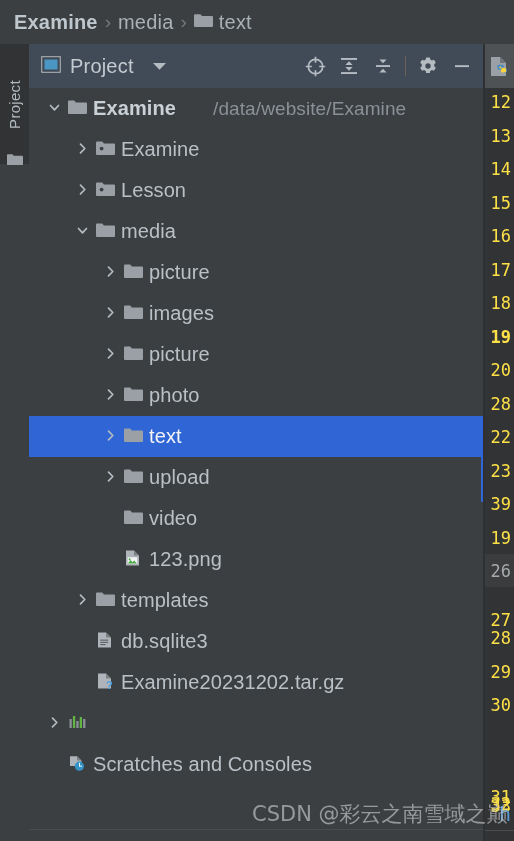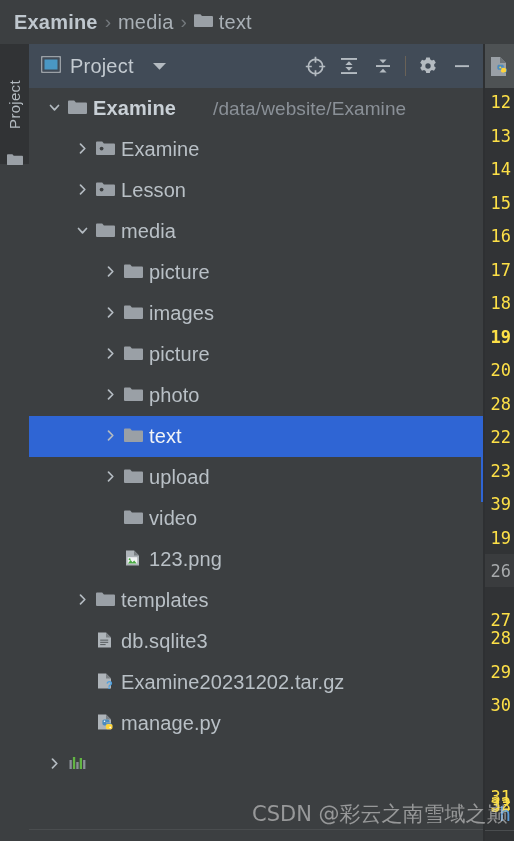--- a/index.html
+++ b/index.html
@@ -345,41 +345,40 @@
         </div>
         <div class="row">
           <span class="ico" style="left: 66px;"><svg width="21" height="18" viewBox="0 0 21 18">
               <path d="M3 1.4h8l5 5v10H3Z" fill="#aeb4b9"></path>
               <path d="M11 1.4l5 5h-5Z" fill="#7b8084"></path>
               <text x="11" y="17" font-size="11" font-family="&quot;Liberation Sans&quot;, sans-serif" font-weight="bold" fill="#4b9fe0">?</text>
             </svg></span>
           <span class="label" style="left: 92px;">Examine20231202.tar.gz</span>
         </div>
         <div class="row">
-          <span class="ico" style="left: 66px;"><svg width="21" height="18" viewBox="0 0 21 18">
-              <path d="M3 1.4h8l5 5v10H3Z" fill="#aeb4b9"></path>
-              <path d="M11 1.4l5 5h-5Z" fill="#7b8084"></path>
-              <path d="M9.4 6.6h3.3c1 0 1.8.8 1.8 1.8v1.1H11v.7h4.4c1 0 1.8.8 1.8 1.8v1.9c0 1-.8 1.8-1.8 1.8h-1.1v-1.5c0-1-.8-1.8-1.8-1.8H9.2c-1 0-1.8-.8-1.8-1.8V8.4c0-1 .8-1.8 1.8-1.8Z" fill="#4b8bbe"></path>
-              <circle cx="9.5" cy="8.3" r="0.8" fill="#ffffff"></circle>
-              <path d="M12.6 11.1h3.1c1 0 1.8.8 1.8 1.8v1.6c0 1-.8 1.8-1.8 1.8h-3.1c-1 0-1.8-.8-1.8-1.8v-1.6c0-1 .8-1.8 1.8-1.8Z" fill="#ffd43b"></path>
-              <circle cx="15.2" cy="14.4" r="0.8" fill="#ffffff"></circle>
-            </svg></span>
-          <span class="label" style="left: 92px;">manage.py</span>
-        </div>
-        <div class="row">
           <span class="arrow" style="left: 16px;"><svg width="13" height="13" viewBox="0 0 13 13">
               <path fill="none" stroke="#b4bbc1" stroke-width="1.7" stroke-linecap="round" stroke-linejoin="round" d="M4.5 2.2 L8.8 6.5 L4.5 10.8"></path>
             </svg></span>
           <span class="ico" style="left: 38px;"><svg width="21" height="18" viewBox="0 0 21 18">
               <rect x="2.5" y="6" width="2.3" height="9" fill="#8a9097"></rect>
               <rect x="5.9" y="3" width="2.3" height="12" fill="#62b543"></rect>
               <rect x="9.3" y="8" width="2.3" height="7" fill="#8a9097"></rect>
               <rect x="12.7" y="4" width="2.3" height="11" fill="#62b543"></rect>
               <rect x="16.1" y="6" width="2.3" height="9" fill="#8a9097"></rect>
             </svg></span>
+        </div>
+        <div class="row">
+          <span class="ico" style="left: 38px;"><svg width="21" height="18" viewBox="0 0 21 18">
+              <path d="M3 2.2h7l4.4 4.4v5.4H3Z" fill="#aeb4b9"></path>
+              <path d="M10 2.2l4.4 4.4H10Z" fill="#7b8084"></path>
+              <circle cx="12.4" cy="12.2" r="4.6" fill="#3592c4"></circle>
+              <rect x="12" y="8.8" width="0.9" height="3.6" fill="#ffffff"></rect>
+              <rect x="12" y="11.7" width="3" height="0.9" fill="#ffffff"></rect>
+            </svg></span>
+          <span class="label" style="left: 64px;">Scratches and Consoles</span>
         </div>
       </div>
   </div>
 
   <div id="tree-scroll-thumb"></div>
   <div id="tree-bottom-rule"></div>
   <div id="panel-divider"></div>
 
   <div id="editor-area">
     <div id="editor-tab">

